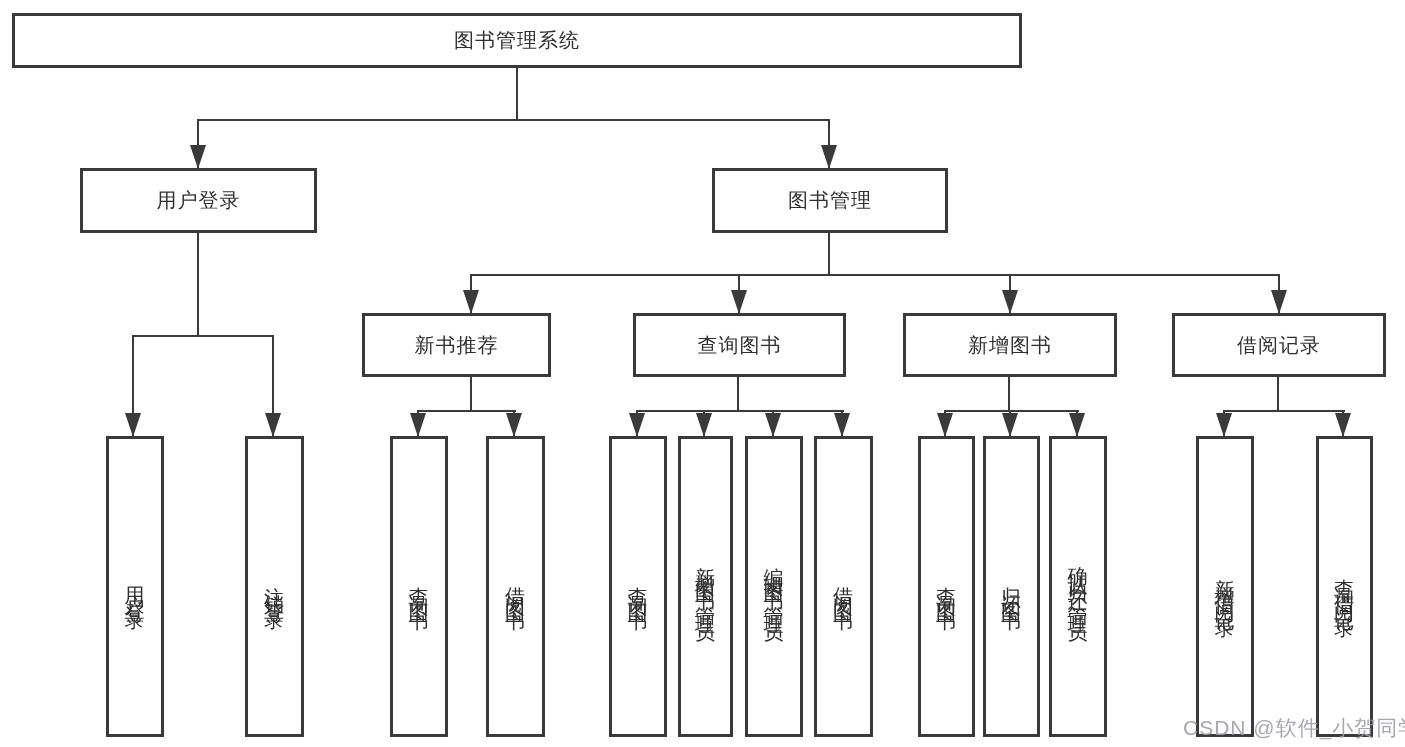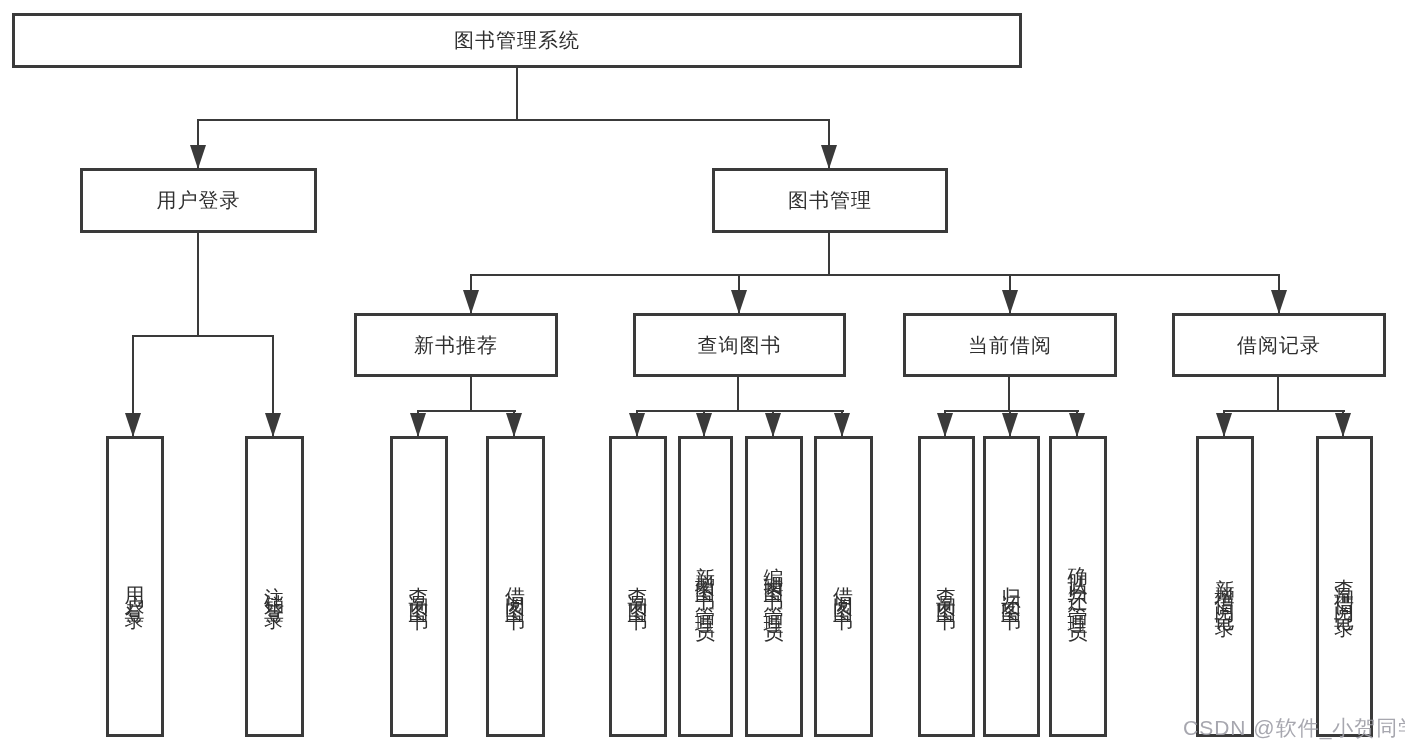--- a/index.html
+++ b/index.html
@@ -36,28 +36,28 @@
     <span>图书管理系统</span>
   </div>
 
   <div class="box hbox" style="left:80px;top:168px;width:237px;height:65px;">
     <span>用户登录</span>
   </div>
   <div class="box hbox" style="left:712px;top:168px;width:236px;height:65px;">
     <span>图书管理</span>
   </div>
 
-  <div class="box hbox" style="left:354px;top:313px;width:204px;height:64px;">
+  <div class="box hbox" style="left:362px;top:313px;width:189px;height:64px;">
     <span>新书推荐</span>
   </div>
   <div class="box hbox" style="left:633px;top:313px;width:213px;height:64px;">
     <span>查询图书</span>
   </div>
   <div class="box hbox" style="left:903px;top:313px;width:214px;height:64px;">
-    <span>当前借阅</span>
+    <span>新增图书</span>
   </div>
   <div class="box hbox" style="left:1172px;top:313px;width:214px;height:64px;">
     <span>借阅记录</span>
   </div>
 
   <div class="box vbox" style="left:106px;top:436px;width:58px;height:301px;">
     <span>用户登录</span>
   </div>
   <div class="box vbox" style="left:245px;top:436px;width:59px;height:301px;">
     <span>注销登录</span>

